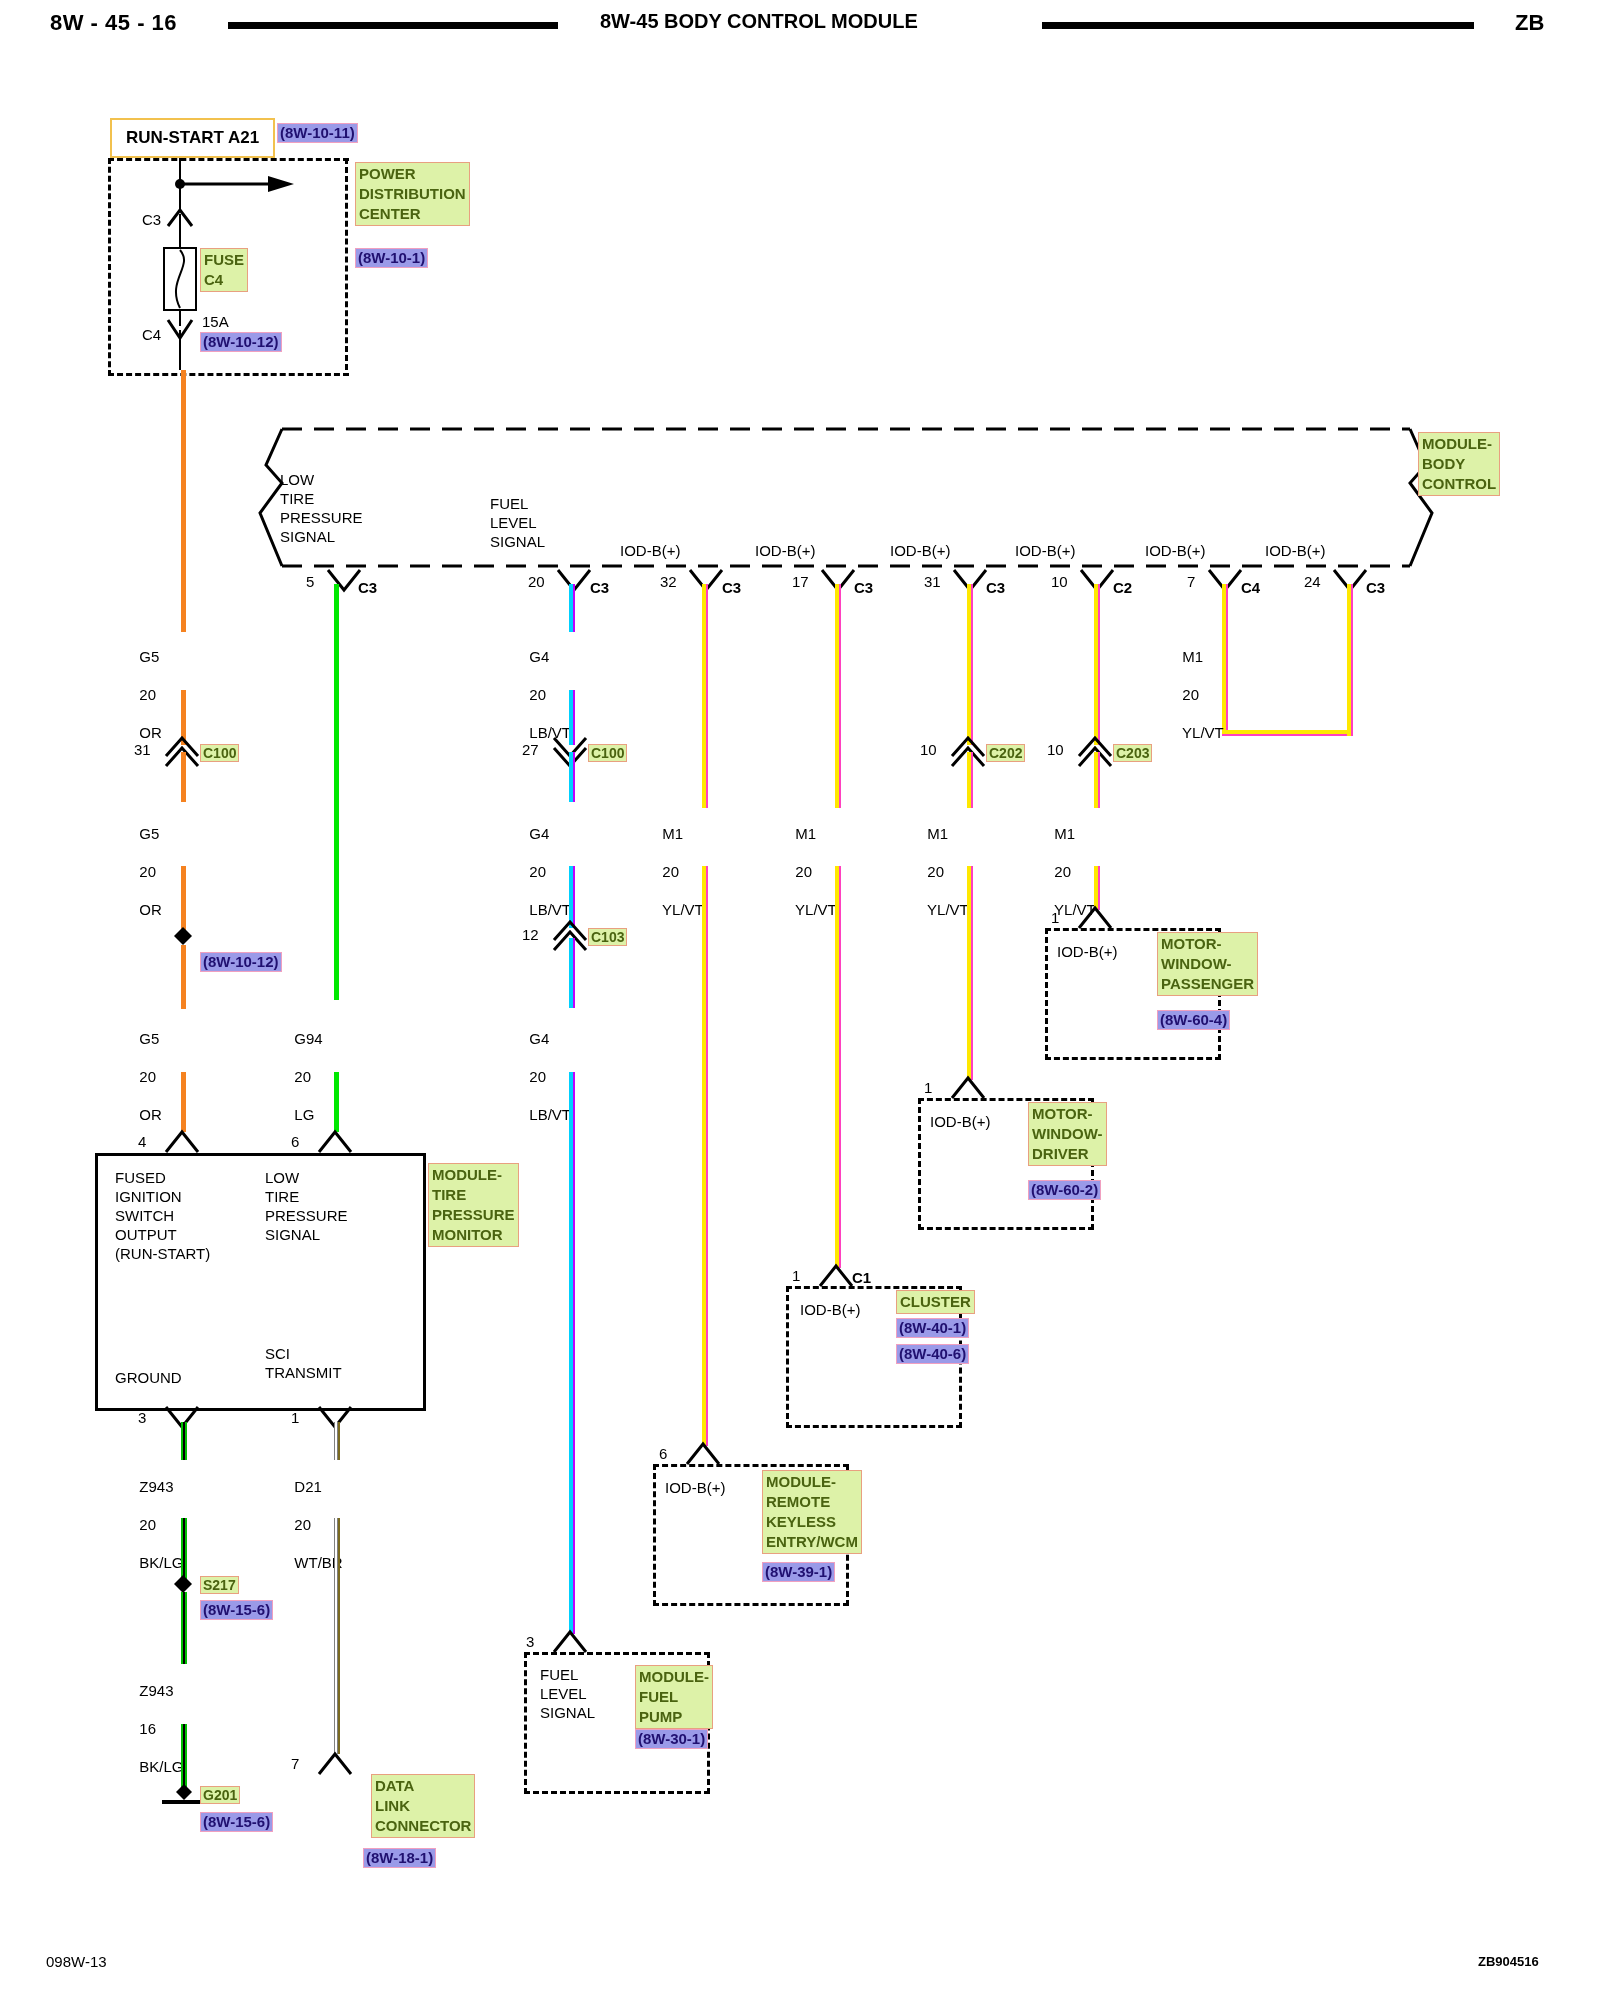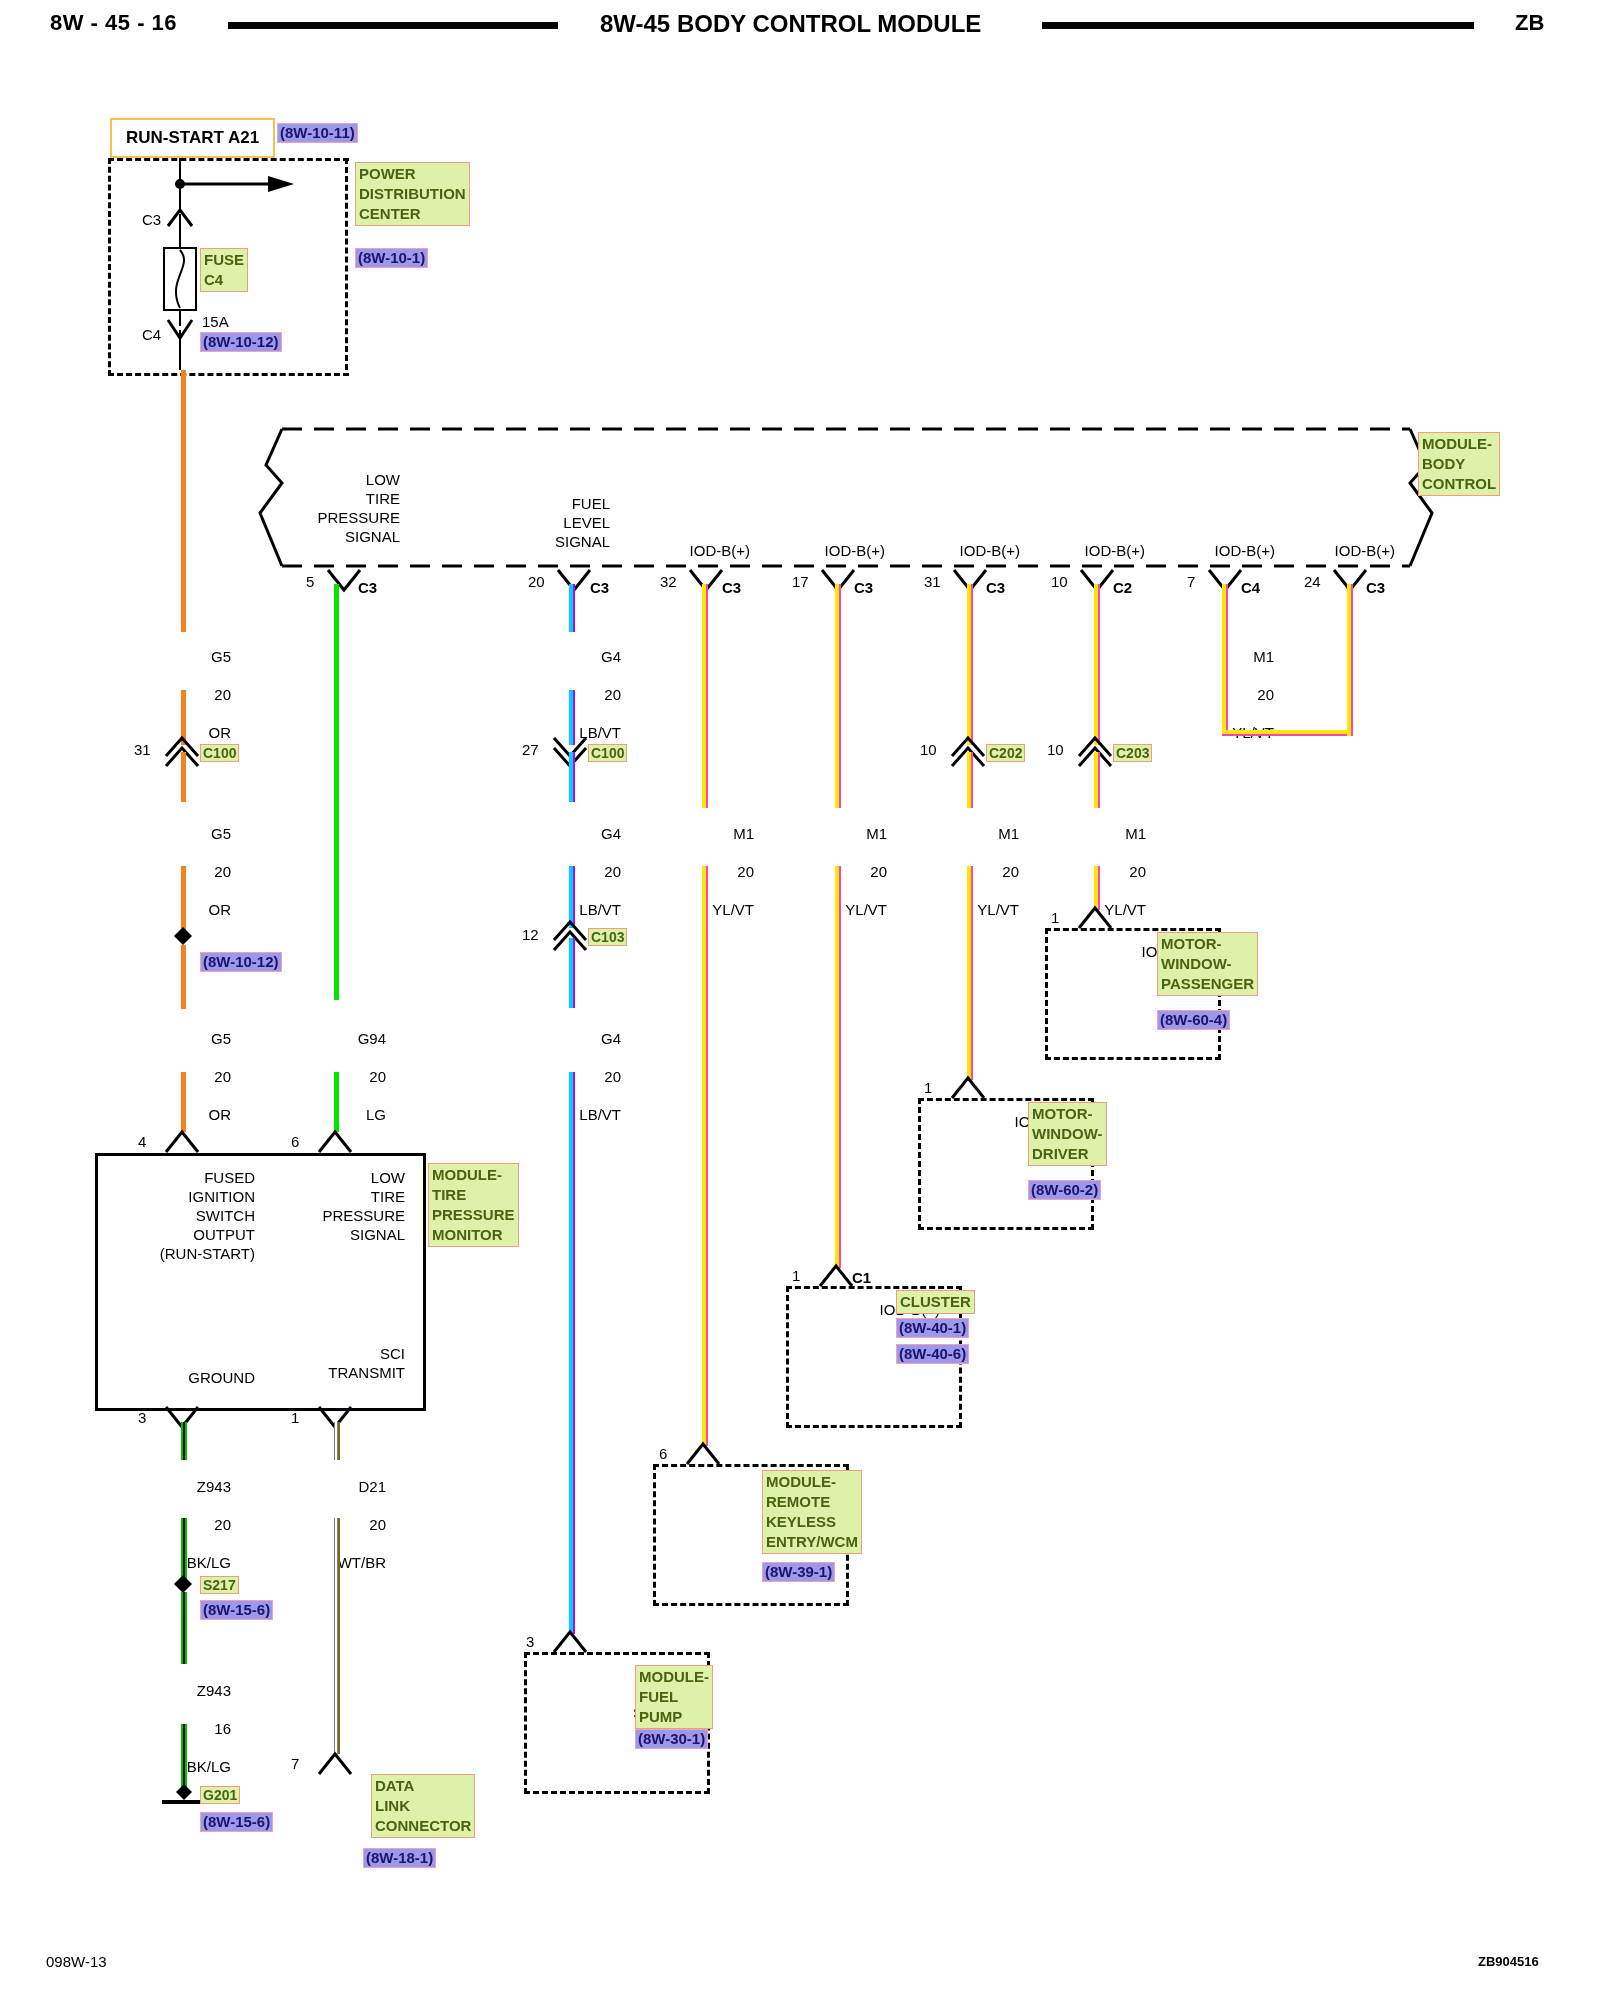--- a/index.html
+++ b/index.html
@@ -1,30 +1,30 @@
 <!DOCTYPE html>
 <html><head>
 <meta charset="utf-8">
 <style>
   html,body{margin:0;padding:0;background:#fff;}
   body{width:1600px;height:2000px;position:relative;
        font-family:"Liberation Sans","DejaVu Sans",sans-serif;color:#000;}
   .abs{position:absolute;}
   #page-code-left{top:10px;left:50px;font-size:22px;font-weight:bold;letter-spacing:.5px;}
   #header-rule-left{top:22px;left:228px;width:330px;height:7px;background:#000;}
-  #header-title{top:10px;left:600px;font-size:24px;font-weight:bold;text-align:right;}
+  #header-title{top:10px;left:600px;font-size:20px;font-weight:bold;text-align:right;}
   #header-rule-right{top:22px;left:1042px;width:432px;height:7px;background:#000;}
   #page-code-right{top:10px;left:1515px;font-size:22px;font-weight:bold;}
   
   #footer-left{left:46px;top:1952px;font-size:15px;font-weight:normal;}
   #footer-right{left:1478px;top:1952px;font-size:13px;font-weight:bold;}
   
   .t{font-size:15px;line-height:19px;white-space:pre;}
   .t.b{font-weight:bold;}
-  .t.c{text-align:right;}
+  .t.c{text-align:left;}
   
   .hl-green{background:#ddf2a8;border:1px solid #e8a080;color:#4a6310;
             font-weight:bold;font-size:15px;line-height:20px;padding:1px 3px;white-space:pre;}
   .hl-blue{background:#9a9ae8;border:1px solid #f0a0c0;color:#201070;
            font-weight:bold;font-size:15px;line-height:18px;padding:0 2px;white-space:pre;}
   .hl-conn{background:#ddf2a8;border:1px solid #e8a080;color:#4a6310;
            font-weight:bold;font-size:14px;padding:0 2px;white-space:pre;}
   .hl-box-yellow{border:2px solid #f2c14e;background:#fff;
                  font-weight:bold;font-size:17px;padding:8px 14px;white-space:pre;}
   

